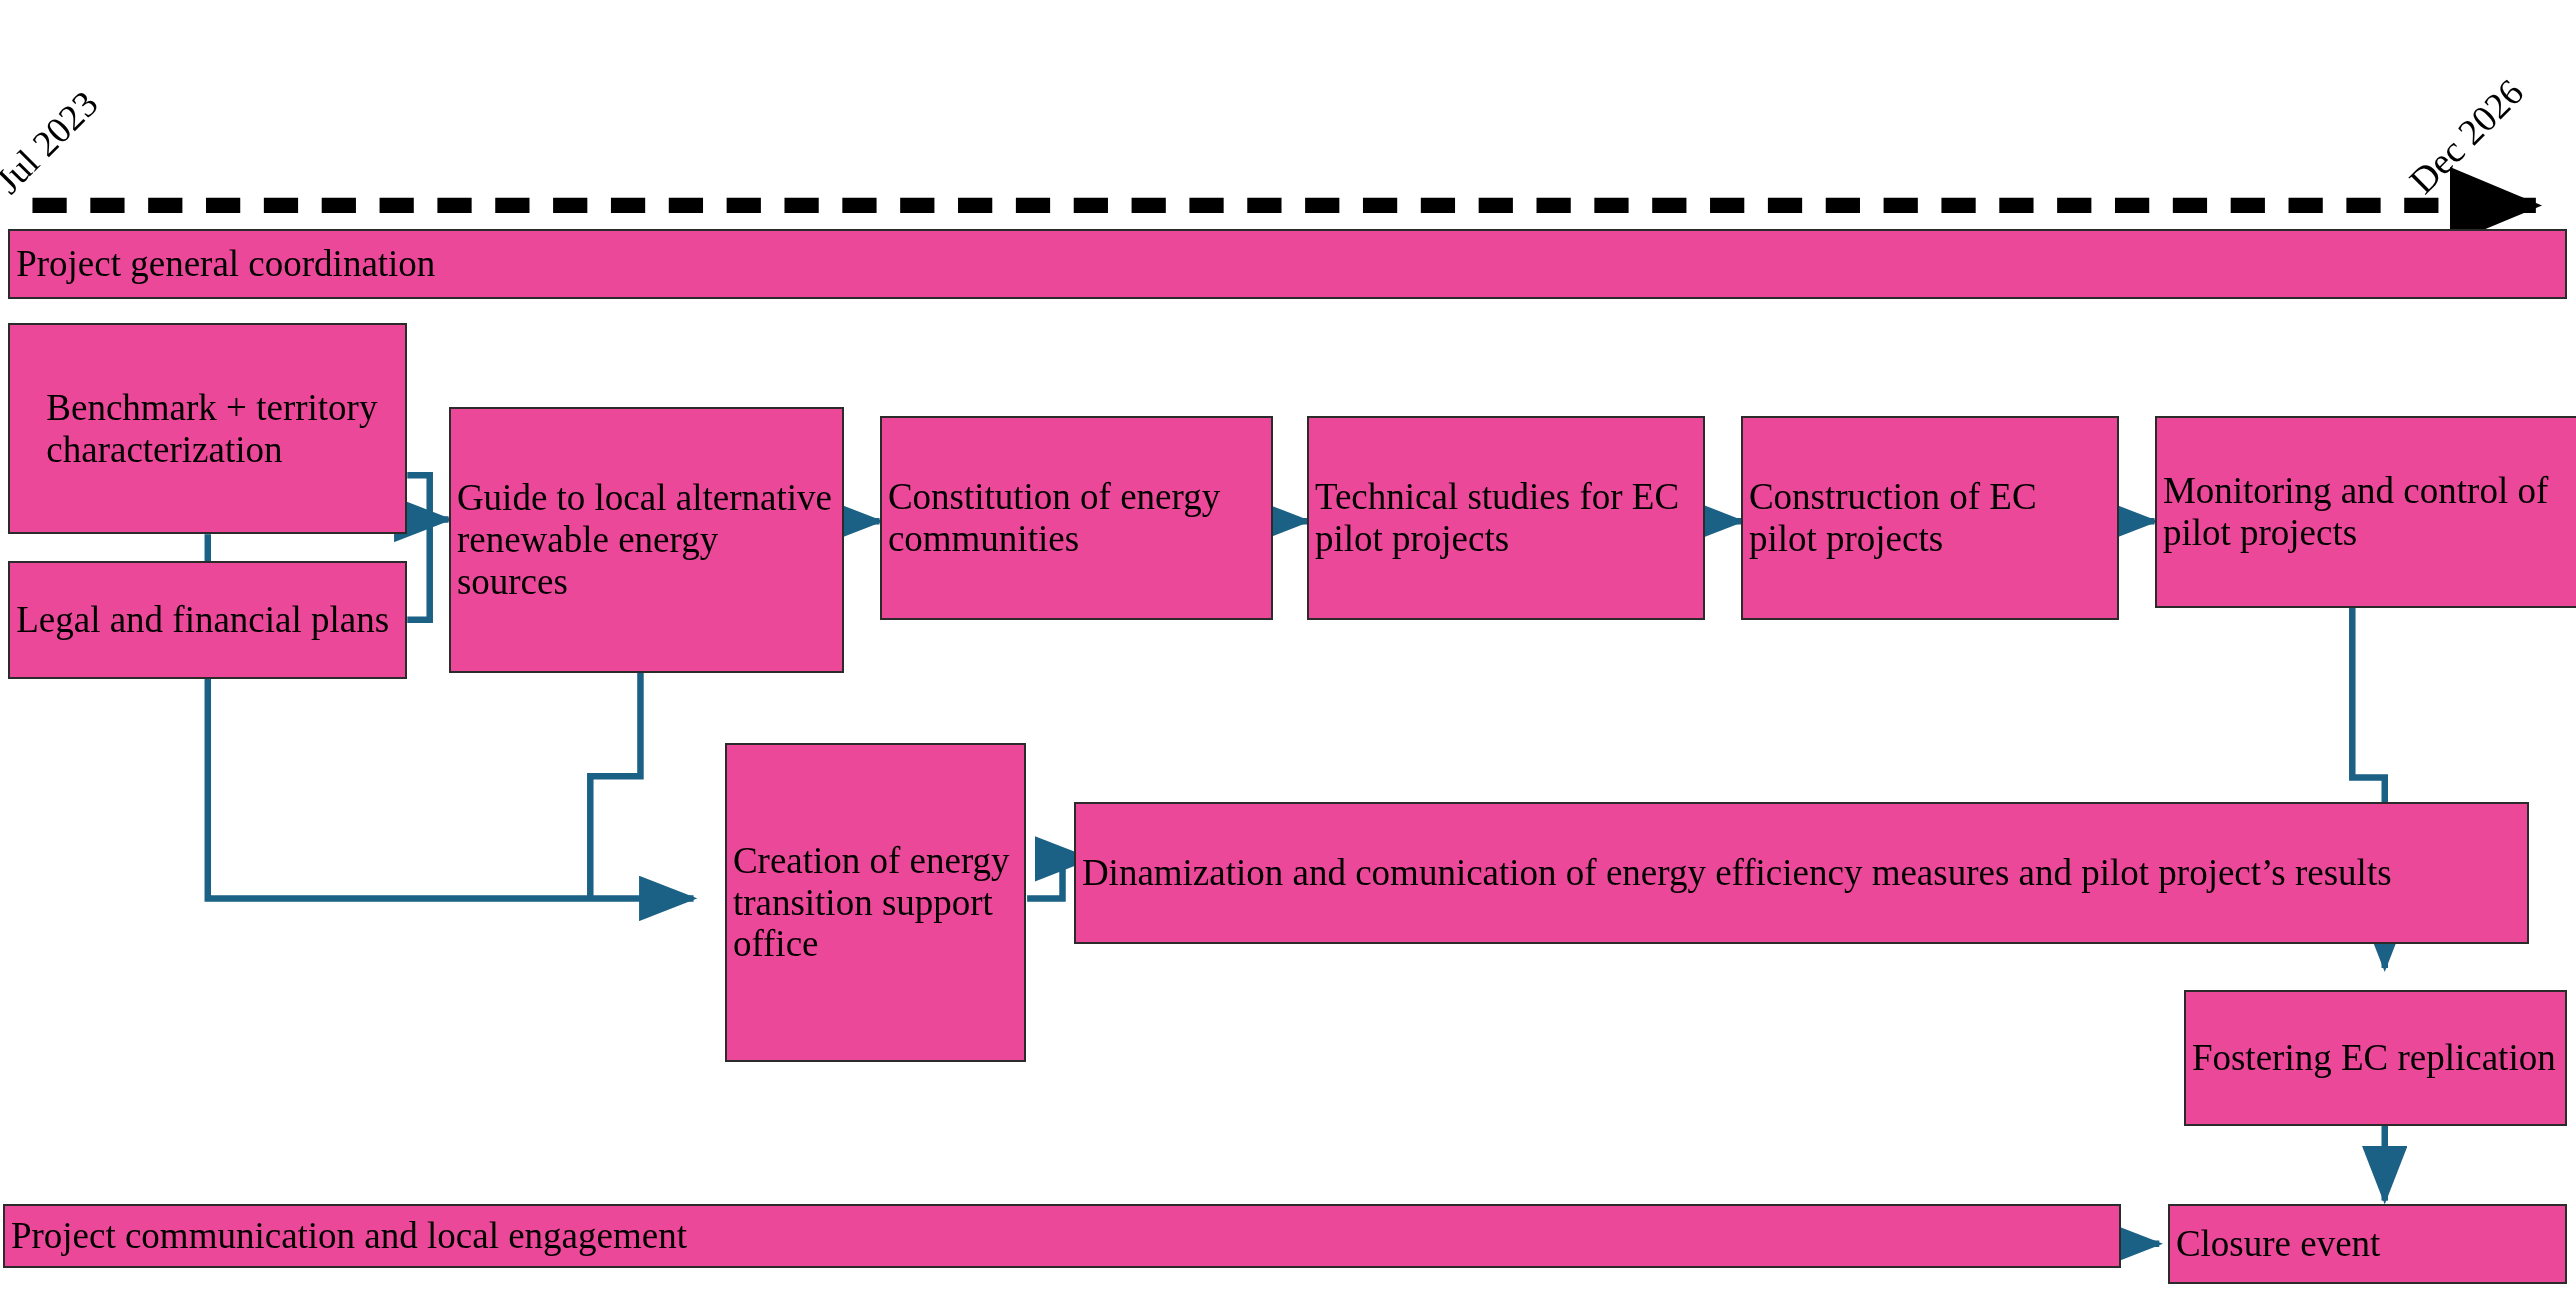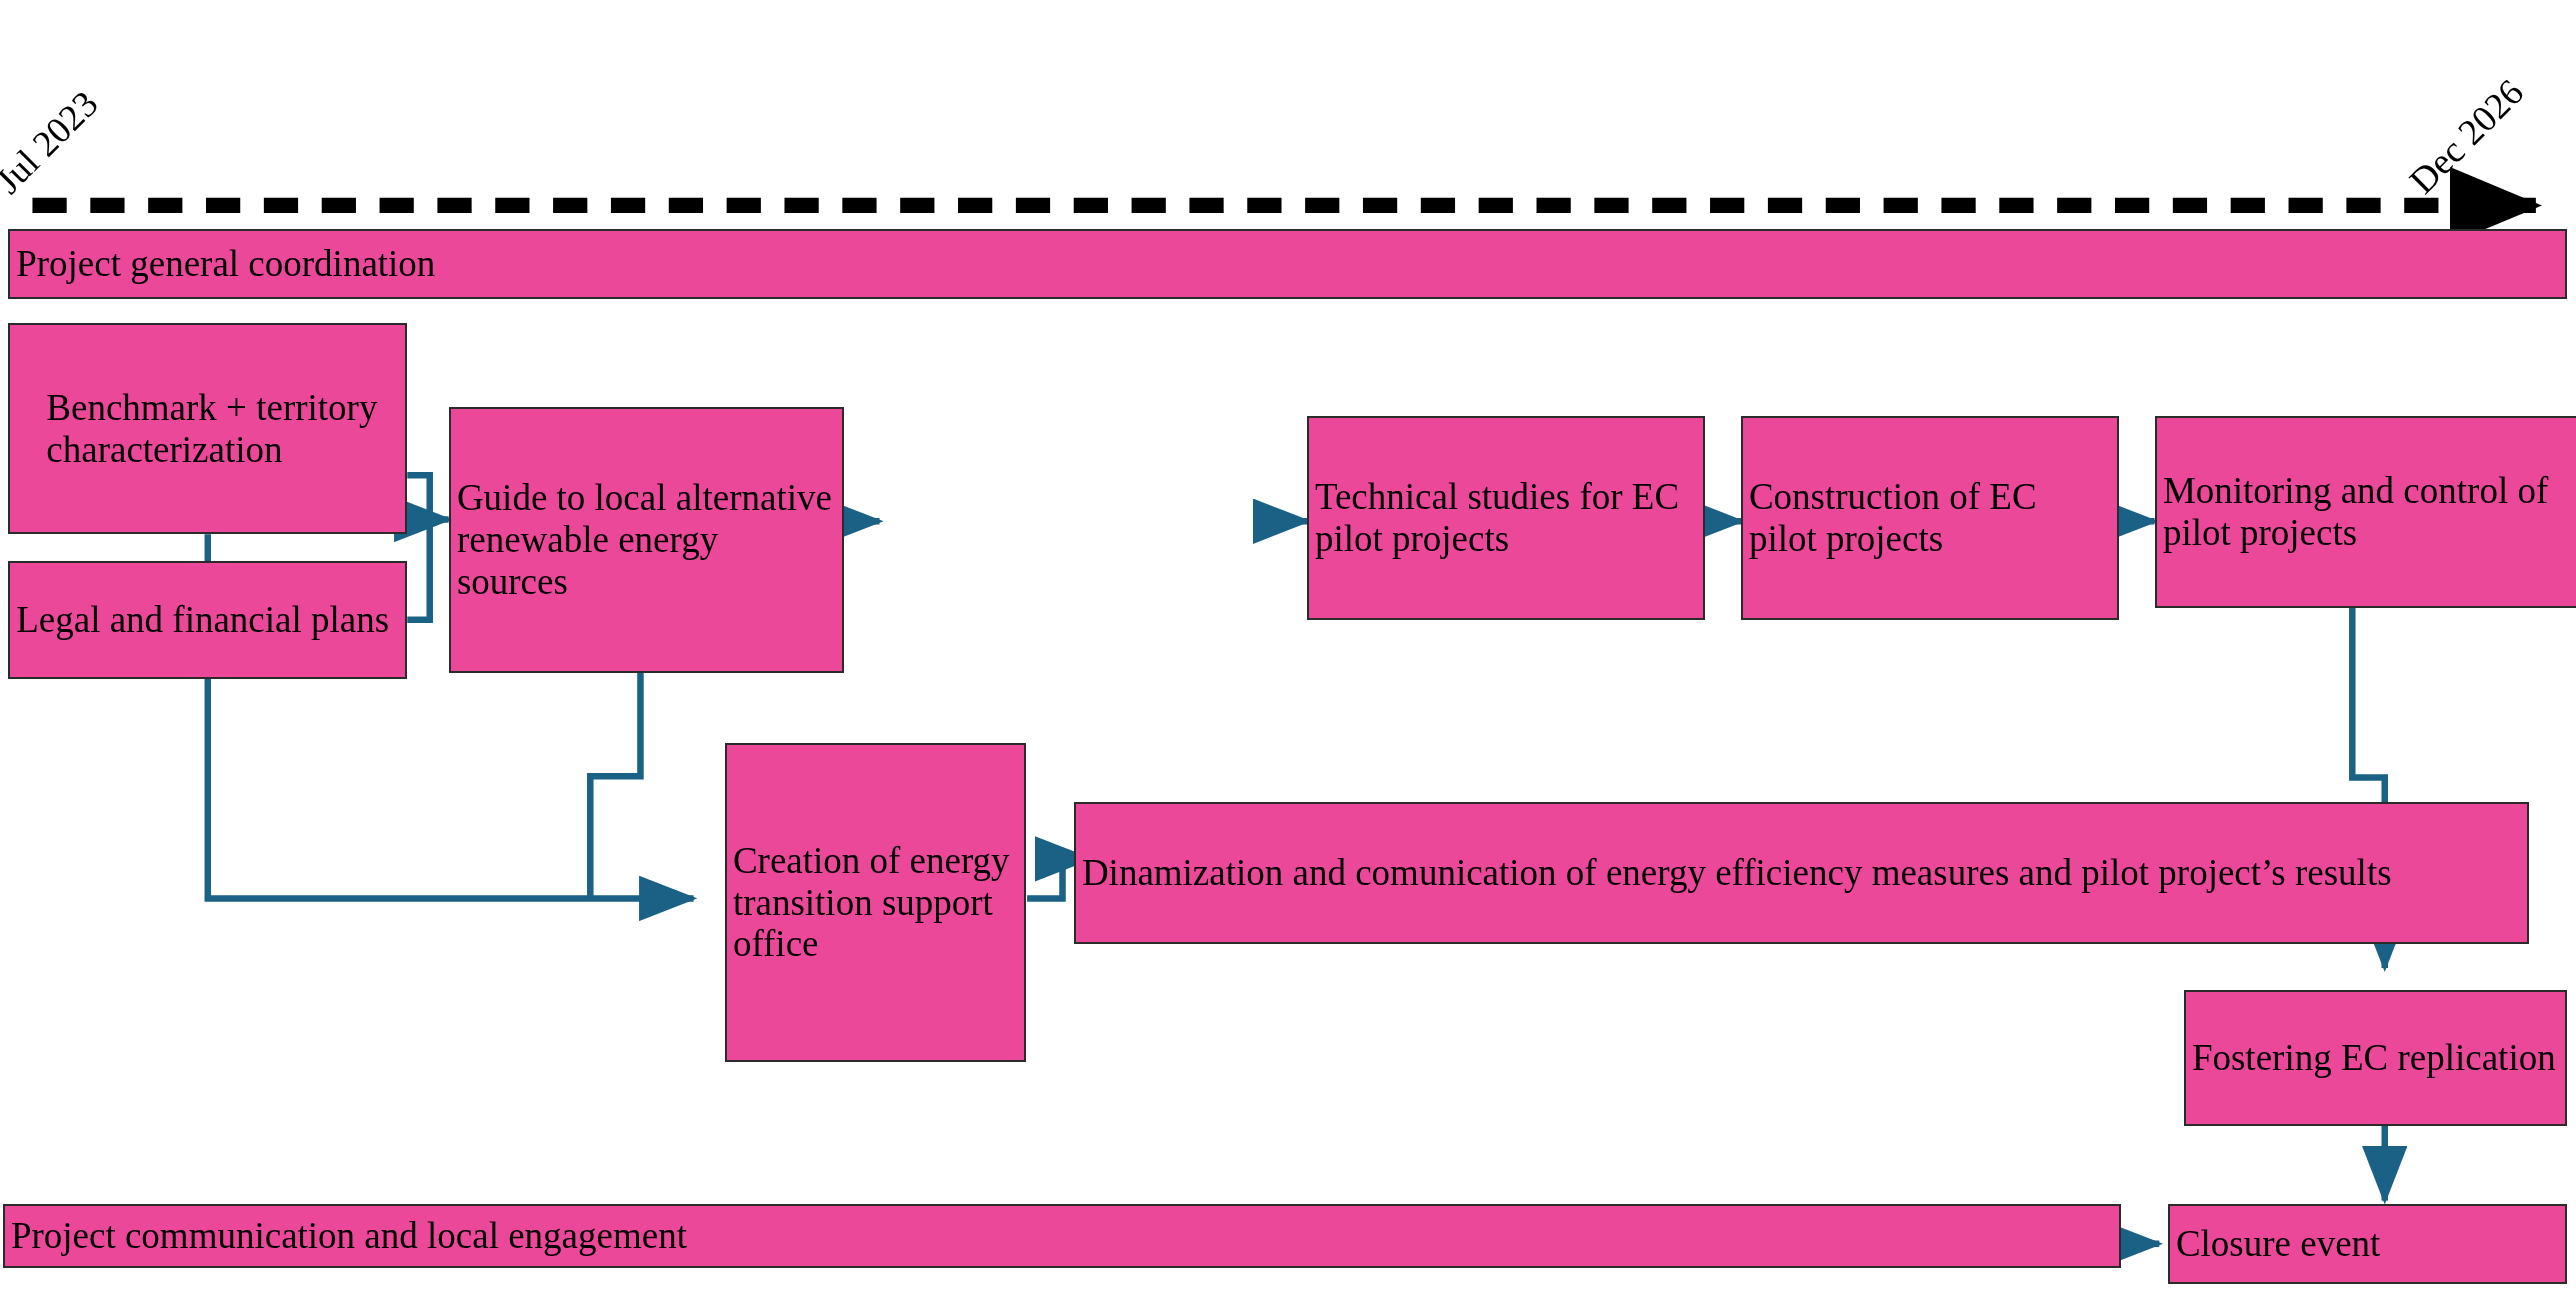--- a/index.html
+++ b/index.html
@@ -120,20 +120,23 @@
   </div>
 
   <div class="node box" style="left:8.3px; top:561px; width:399px; height:118px;">
     <span class="txt">Legal and financial plans</span>
   </div>
 
   <div class="node box" style="left:449px; top:387px; width:395px; height:266px;margin-top:20px;">
     <span class="txt">Guide to local alternative renewable energy sources</span>
   </div>
 
+  <div class="node box" style="left:880px; top:416px; width:393px; height:204px;">
+    <span class="txt">Constitution of energy communities</span>
+  </div>
 
   <div class="node box" style="left:1307px; top:416px; width:398px; height:204px;">
     <span class="txt">Technical studies for EC pilot projects</span>
   </div>
 
   <div class="node box" style="left:1741px; top:416px; width:378px; height:204px;">
     <span class="txt">Construction of EC pilot projects</span>
   </div>
 
   <div class="node box" style="left:2155px; top:416px; width:438px; height:192px;">

